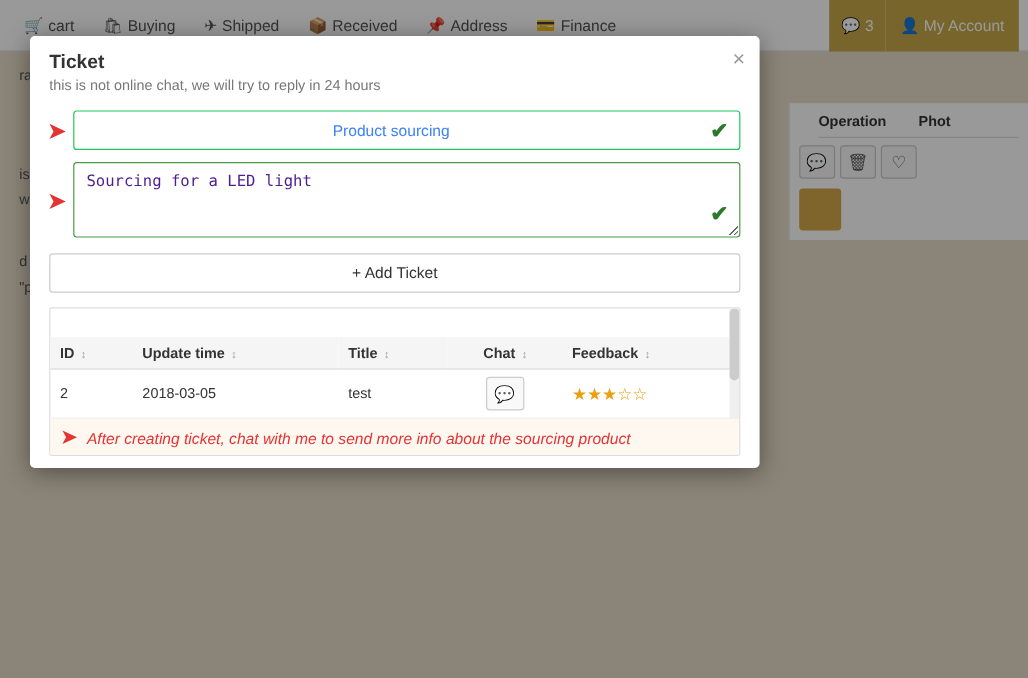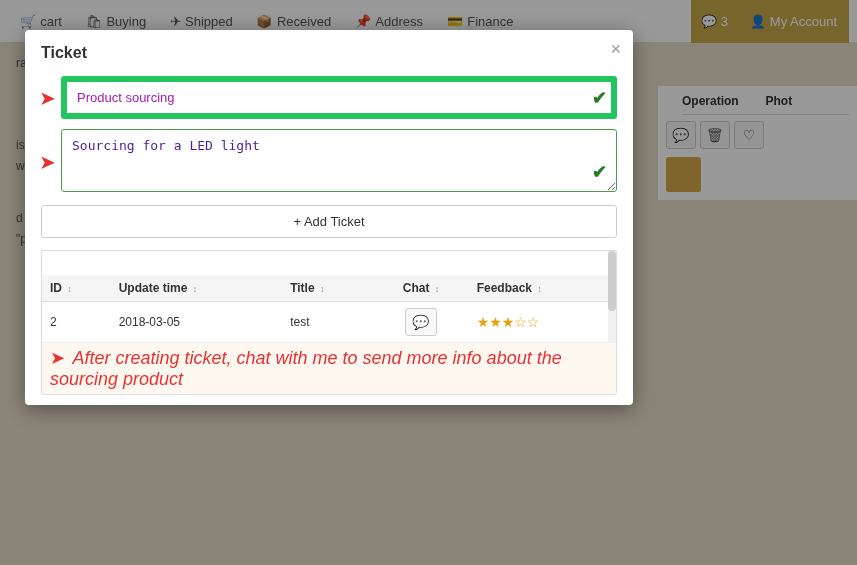--- a/index.html
+++ b/index.html
@@ -169,25 +169,26 @@
       position: absolute;
       left: -22px;
       top: 50%;
       transform: translateY(-50%);
       color: #e53333;
       font-size: 20px;
     }
     .form-input {
       width: 100%;
       padding: 8px 36px 8px 10px;
-      border: 6px solid #22c55e;
-      border-radius: 3px;
-      font-size: 13px;
-      color: #a21caf;
+      border: 1px solid #22c55e;
+      border-radius: 3px;
+      font-size: 13px;
+      color: #3b82f6;
       outline: none;
+      text-align: center;
     }
     .form-textarea {
       width: 100%;
       padding: 8px 36px 8px 10px;
       border: 1px solid #4a9a4a;
       border-radius: 3px;
       font-size: 13px;
       color: #4c1d95;
       resize: vertical;
       min-height: 60px;
@@ -297,21 +298,21 @@
       background: #ccc;
       border-radius: 4px;
     }
 
     
     .annotation-row td {
       background: #fff8f0;
     }
     .annotation-text {
       color: #e53333;
-      font-size: 18px;
+      font-size: 13px;
       font-style: italic;
     }
     .annotation-arrow {
       color: #e53333;
       font-size: 18px;
       display: inline-block;
       margin-right: 4px;
     }
   </style>
 </head>
@@ -380,20 +381,21 @@
       &nbsp;<strong><a style="color:#1a5fa8; text-decoration:none;">Read more</a></strong>
     </div>
   </div>
 </div>
 
 <div class="overlay"></div>
 
 <div class="modal">
   <div class="modal-header">
     <div class="modal-title">Ticket</div>
+    <div class="modal-subtitle">this is not online chat, we will try to reply in 24 hours</div>
     <button class="modal-close">×</button>
   </div>
   <div class="modal-body">
 
     
     <div class="field-group" style="position:relative; margin-left: 20px;">
       <span class="arrow-indicator">➤</span>
       <input class="form-input" type="text" value="Product sourcing" style="">
       <span class="check-icon">✔</span>
     </div>

